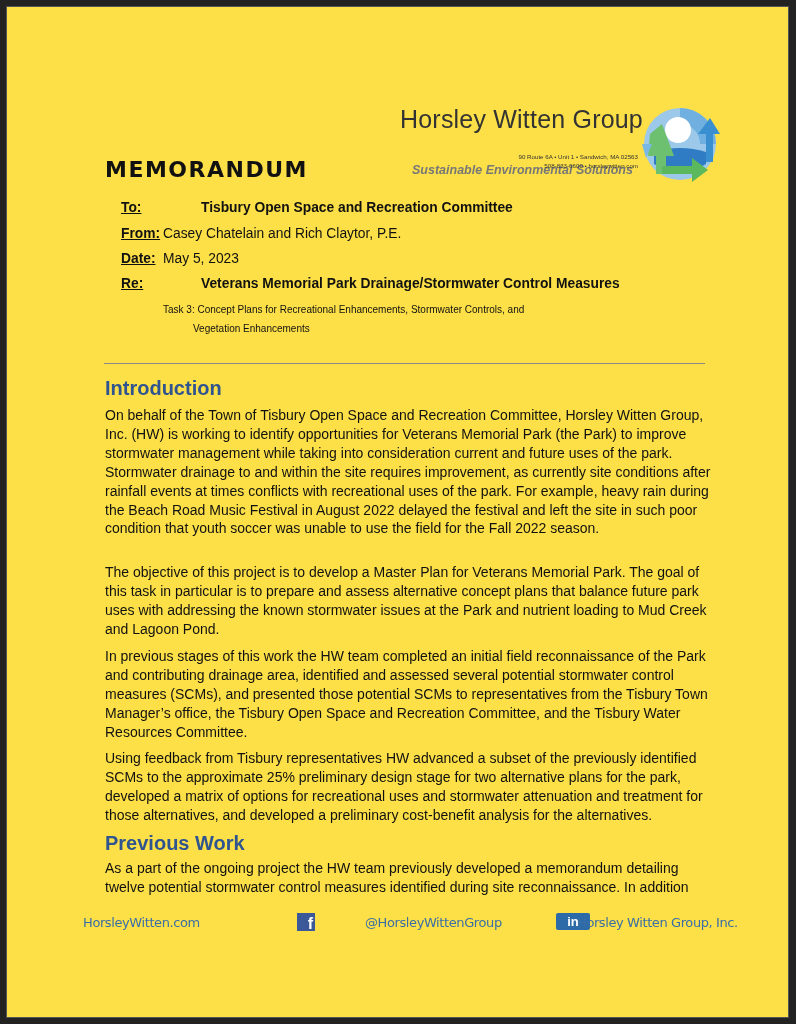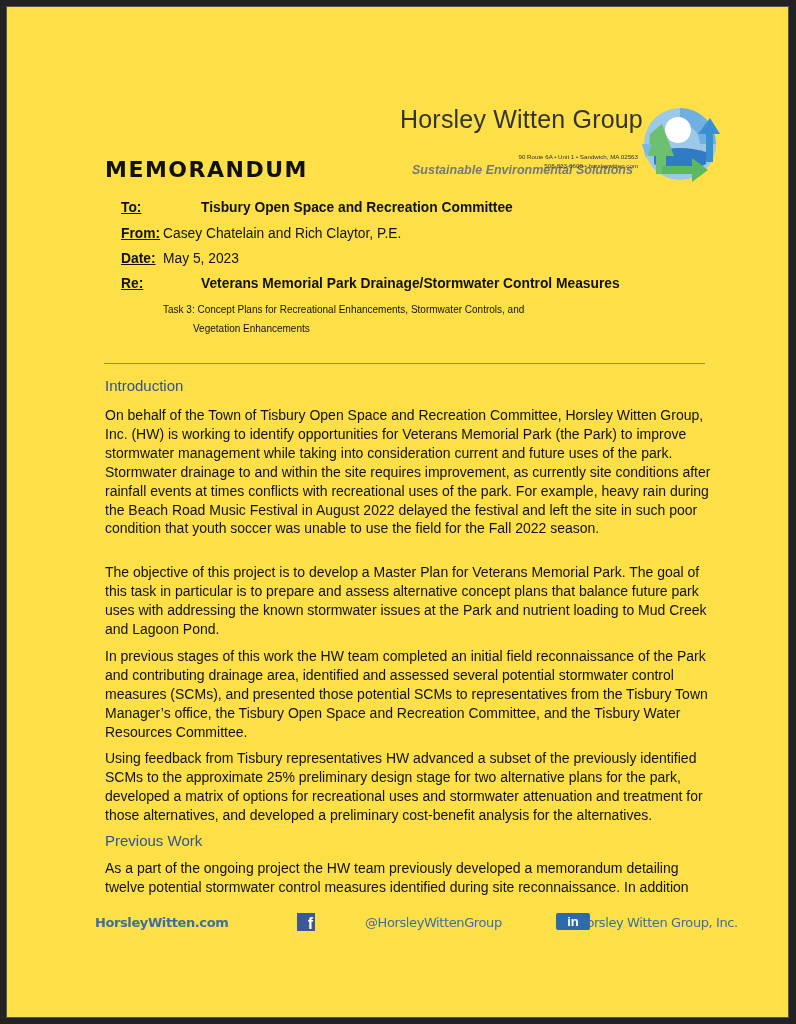--- a/index.html
+++ b/index.html
@@ -21,21 +21,21 @@
 
   .hdr-row { position: absolute; left: 98px; font-size: 13.8px; color: #111; white-space: nowrap; }
   .hdr-label { position: absolute; left: 16px; font-weight: bold; text-decoration: underline; }
   .hdr-value { position: absolute; left: 58px; }
   .hdr-value.bold { font-weight: bold; margin-left: 38px; }
   .task-line { position: absolute; left: 156px; font-size: 10px; color: #111; line-height: 19px; width: 530px; }
   .task-line .cont { padding-left: 30px; display: block; }
 
   .rule { position: absolute; left: 97px; top: 356px; width: 601px; height: 0; border-top: 1px solid #888; }
 
-  .section-h { position: absolute; left: 98px; font-size: 15px; font-weight: normal; color: #2f5490; }
+  .section-h { position: absolute; left: 98px; font-size: 20px; font-weight: bold; color: #2f5490; }
   .para { position: absolute; left: 98px; width: 610px; font-size: 14px; line-height: 18.9px; color: #111; }
 
   .footer { position: absolute; top: 908px; font-size: 13px; color: #3a6ea5; white-space: nowrap; font-family: "DejaVu Sans", sans-serif; letter-spacing: -0.4px; }
   .fb-icon { position: absolute; left: 290px; top: 906px; width: 18px; height: 18px; background: #3b5998; color: #fff; font-weight: bold; font-size: 16px; text-align: right; line-height: 22px; padding-right: 2px; box-sizing: border-box; }
   .in-icon { position: absolute; left: 549px; top: 906px; width: 34px; height: 17px; background: #2d6aa8; color: #fff; font-weight: bold; font-size: 13px; text-align: center; line-height: 18px; border-radius: 2px; }
 </style>
 </head>
 <body>
 
 <div class="page">
@@ -86,18 +86,18 @@
 
   <div class="section-h" style="top:370px;">Introduction</div>
   <div class="para" style="top:399px;">On behalf of the Town of Tisbury Open Space and Recreation Committee, Horsley Witten Group, Inc. (HW) is working to identify opportunities for Veterans Memorial Park (the Park) to improve stormwater management while taking into consideration current and future uses of the park. Stormwater drainage to and within the site requires improvement, as currently site conditions after rainfall events at times conflicts with recreational uses of the park. For example, heavy rain during the Beach Road Music Festival in August 2022 delayed the festival and left the site in such poor condition that youth soccer was unable to use the field for the Fall 2022 season.</div>
   <div class="para" style="top:556px;">The objective of this project is to develop a Master Plan for Veterans Memorial Park. The goal of this task in particular is to prepare and assess alternative concept plans that balance future park uses with addressing the known stormwater issues at the Park and nutrient loading to Mud Creek and Lagoon Pond.</div>
   <div class="para" style="top:640px;">In previous stages of this work the HW team completed an initial field reconnaissance of the Park and contributing drainage area, identified and assessed several potential stormwater control measures (SCMs), and presented those potential SCMs to representatives from the Tisbury Town Manager’s office, the Tisbury Open Space and Recreation Committee, and the Tisbury Water Resources Committee.</div>
   <div class="para" style="top:742px;">Using feedback from Tisbury representatives HW advanced a subset of the previously identified SCMs to the approximate 25% preliminary design stage for two alternative plans for the park, developed a matrix of options for recreational uses and stormwater attenuation and treatment for those alternatives, and developed a preliminary cost-benefit analysis for the alternatives.</div>
 
   <div class="section-h" style="top:825px;text-align:center;">Previous Work</div>
   <div class="para" style="top:852px;">As a part of the ongoing project the HW team previously developed a memorandum detailing twelve potential stormwater control measures identified during site reconnaissance. In addition</div>
 
-  <div class="footer" style="left:88px;font-weight:bold;">HorsleyWitten.com</div>
+  <div class="footer" style="left:76px;">HorsleyWitten.com</div>
   <div class="fb-icon">f</div>
   <div class="footer" style="left:318px;margin-left:40px;">@HorsleyWittenGroup</div>
   <div class="in-icon">in</div>
   <div class="footer" style="left:570px;">Horsley Witten Group, Inc.</div>
 </div>
 
 </body></html>

